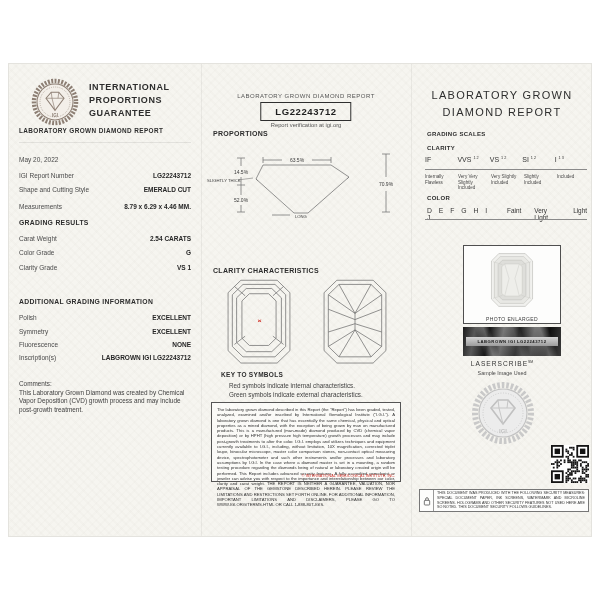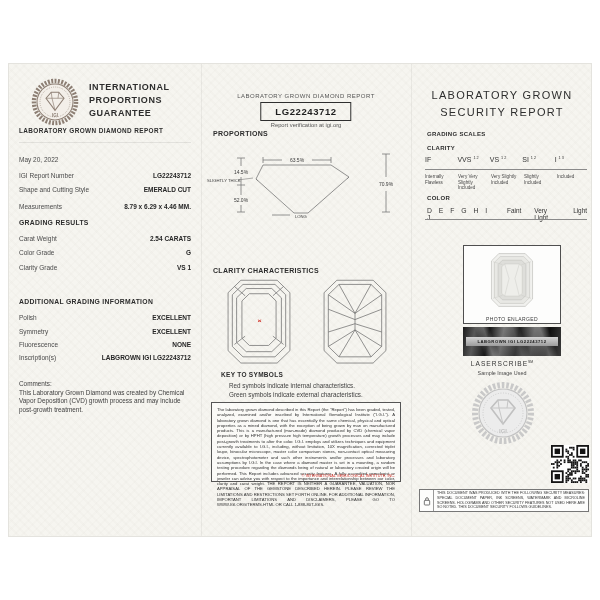--- a/index.html
+++ b/index.html
@@ -207,21 +207,21 @@
       <div class="disclaimer-box">
         <div class="disclaimer-text">The laboratory grown diamond described in this Report (the "Report") has been graded, tested, analyzed, examined and/or inscribed by International Gemological Institute ("I.G.I."). A laboratory grown diamond is one that has essentially the same chemical, physical and optical properties as a mined diamond, with the exception of being grown by man on manufactured products. This is a manufactured (man-made) diamond produced by CVD (chemical vapor deposition) or by HPHT (high pressure high temperature) growth processes and may include post-growth treatments to alter the color. I.G.I. employs and utilizes techniques and equipment currently available to I.G.I., including, without limitation, 10X magnification, corrected triplet loupe, binocular microscope, master color comparison stones, non-contact optical measuring device, spectrophotometer and such other instruments and/or processes and laboratory assumptions by I.G.I. In the case where a diamond master is set in a mounting, a random testing procedure regarding the diamonds being of natural or laboratory created origin will be performed. This Report includes advanced security features. A fully accredited gemologist or jeweler can advise you with respect to the importance and interrelationship between our color, clarity and carat weight. THE REPORT IS NEITHER A GUARANTEE, VALUATION, NOR APPRAISAL OF THE GEMSTONE DESCRIBED HEREIN. PLEASE REVIEW THE LIMITATIONS AND RESTRICTIONS SET FORTH ONLINE. FOR ADDITIONAL INFORMATION, IMPORTANT LIMITATIONS AND DISCLAIMERS, PLEASE GO TO WWW.IGI.ORG/TERMS.HTML OR CALL 1-888-80T-IGIS.</div>
         <div class="copyright">© INTERNATIONAL GEMOLOGICAL INSTITUTE, INC.</div>
       </div>
 
     </div>
 
     <div id="panel-right" class="panel">
       <div class="r-title">
         <div>LABORATORY GROWN</div>
-        <div>SECURITY REPORT</div>
+        <div>DIAMOND REPORT</div>
       </div>
 
       <div class="r-sub" style="top:67px;">GRADING SCALES</div>
       <div class="r-sub" style="top:81px;">CLARITY</div>
 
       <div class="clarity-grades">
         <div class="cg-cell"><span>IF</span><sup></sup></div>
         <div class="cg-cell"><span>VVS</span> <sup>1 2</sup></div>
         <div class="cg-cell"><span>VS</span> <sup>1 2</sup></div>
         <div class="cg-cell"><span>SI</span> <sup>1 2</sup></div>

